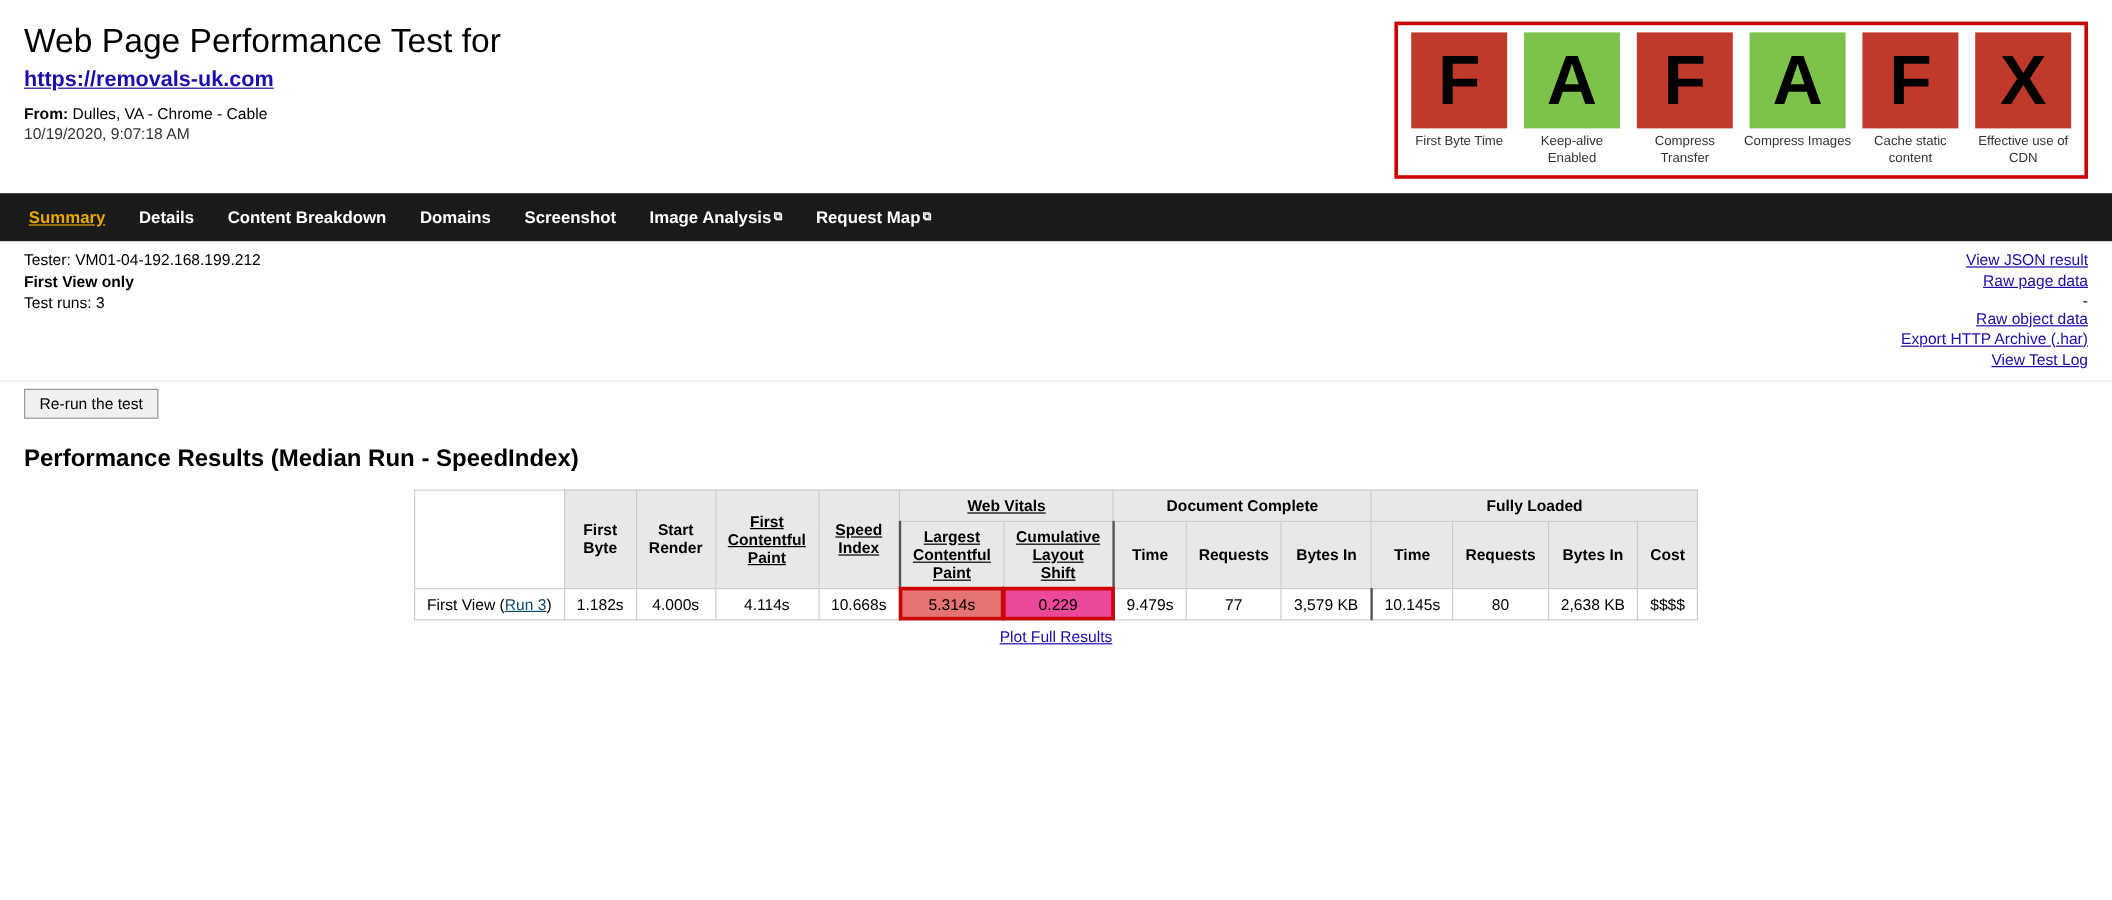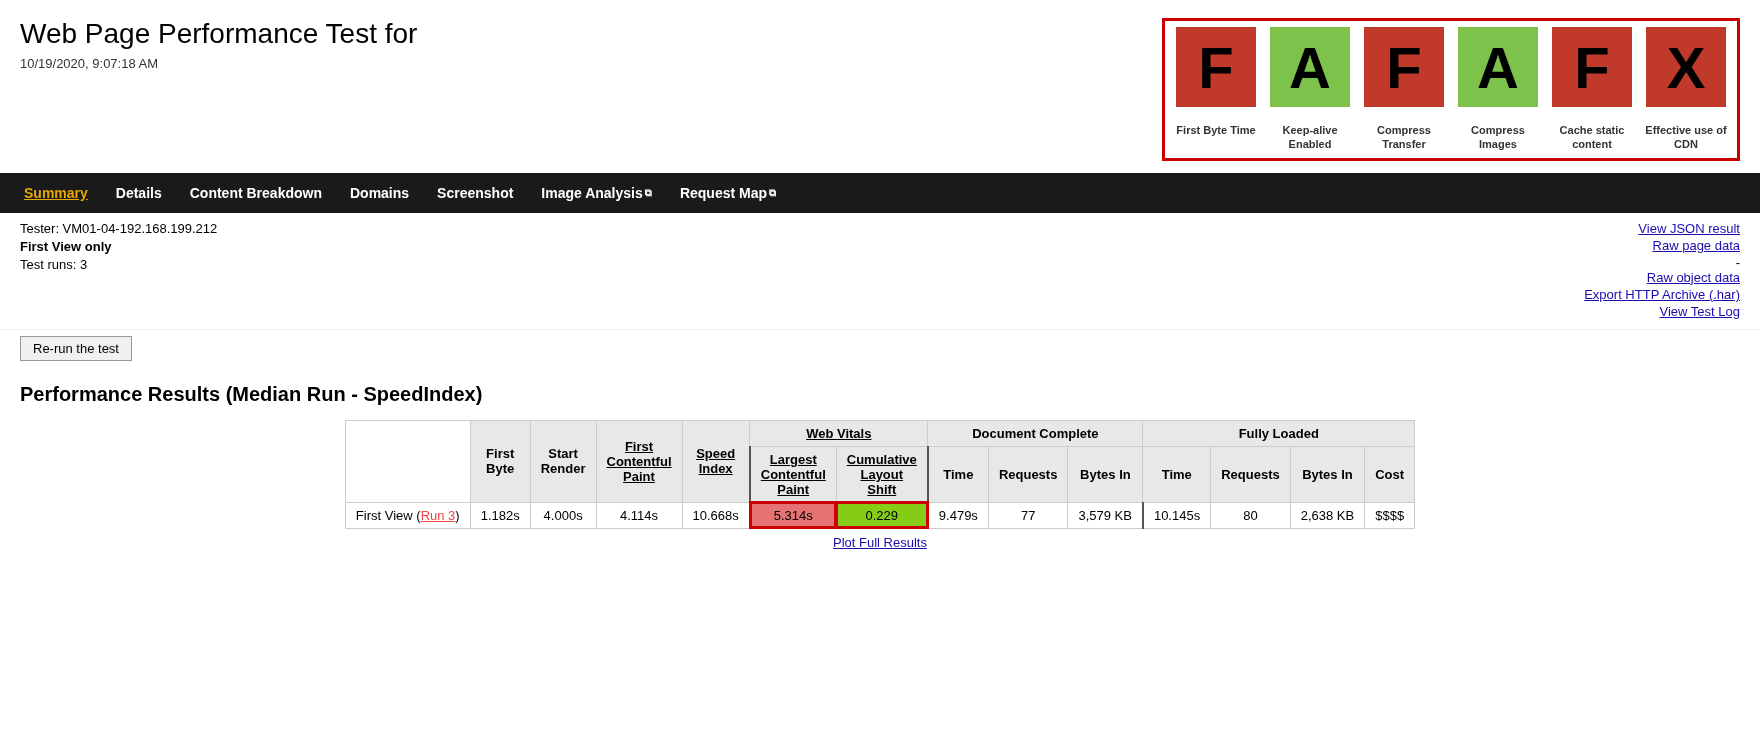--- a/index.html
+++ b/index.html
@@ -41,24 +41,23 @@
       justify-content: center;
       font-size: 58px;
       font-weight: bold;
       color: #000;
     }
     .grade-letter.red { background: #c0392b; }
     .grade-letter.green { background: #7dc24b; }
     .grade-label {
       font-size: 11px;
       text-align: center;
-      margin-top: 16px;
+      margin-top: 4px;
       color: #333;
       line-height: 1.3;
-      font-weight: bold;
     }
 
     
     .nav-bar {
       background: #1a1a1a;
       display: flex;
       align-items: center;
       padding: 16px 10px;
       height: 40px;
     }
@@ -140,20 +139,25 @@
     .plot-link a { color: #1a0dab; text-decoration: underline; font-size: 13px; cursor: pointer; }
 
     a { color: #1a0dab; text-decoration: underline; cursor: pointer; }
   </style>
 </head>
 <body>
 
 <div class="header-area">
   <div class="header-left">
     <div class="page-title">Web Page Performance Test for</div>
+    <div class="page-url">https://removals-uk.com</div>
+    <p class="from-info">
+      <strong>From:</strong>
+      <span>Dulles, VA - Chrome - Cable</span>
+    </p>
     <div class="date-info">10/19/2020, 9:07:18 AM</div>
   </div>
   <div class="grade-boxes" id="grade-boxes-container">
   <div class="grade-box">
         <div class="grade-letter red">F</div>
         <div class="grade-label">First Byte Time</div>
       </div>
       <div class="grade-box">
         <div class="grade-letter green">A</div>
         <div class="grade-label">Keep-alive Enabled</div>
@@ -227,27 +231,27 @@
         <th>Requests</th>
         <th class="doc-complete-group">Bytes In</th>
         <th>Time</th>
         <th>Requests</th>
         <th>Bytes In</th>
         <th>Cost</th>
       </tr>
     </thead>
     <tbody id="perf-tbody">
     <tr>
-          <td class="row-label">First View (<a style="color:#ef4444;">Run 3</a>)</td>
+          <td class="row-label">First View (<a style="color:#0c4a6e;">Run 3</a>)</td>
           <td>1.182s</td>
           <td>4.000s</td>
           <td>4.114s</td>
           <td>10.668s</td>
           <td style="background: rgb(229, 115, 115); outline: rgb(204, 0, 0) solid 3px; outline-offset: -2px; border-left: 2px solid rgb(85, 85, 85);">5.314s</td>
-          <td style="background: #84cc16; outline: rgb(204, 0, 0) solid 3px; outline-offset: -2px; border-right: 2px solid rgb(85, 85, 85); margin-top: 21px;">0.229</td>
+          <td style="background: #ec4899; outline: rgb(204, 0, 0) solid 3px; outline-offset: -2px; border-right: 2px solid rgb(85, 85, 85); margin-top: 21px;">0.229</td>
           <td>9.479s</td>
           <td>77</td>
           <td style="border-right: 2px solid rgb(85, 85, 85);">3,579 KB</td>
           <td>10.145s</td>
           <td>80</td>
           <td>2,638 KB</td>
           <td>$$$$</td>
         </tr>
       </tbody>
   </table>

